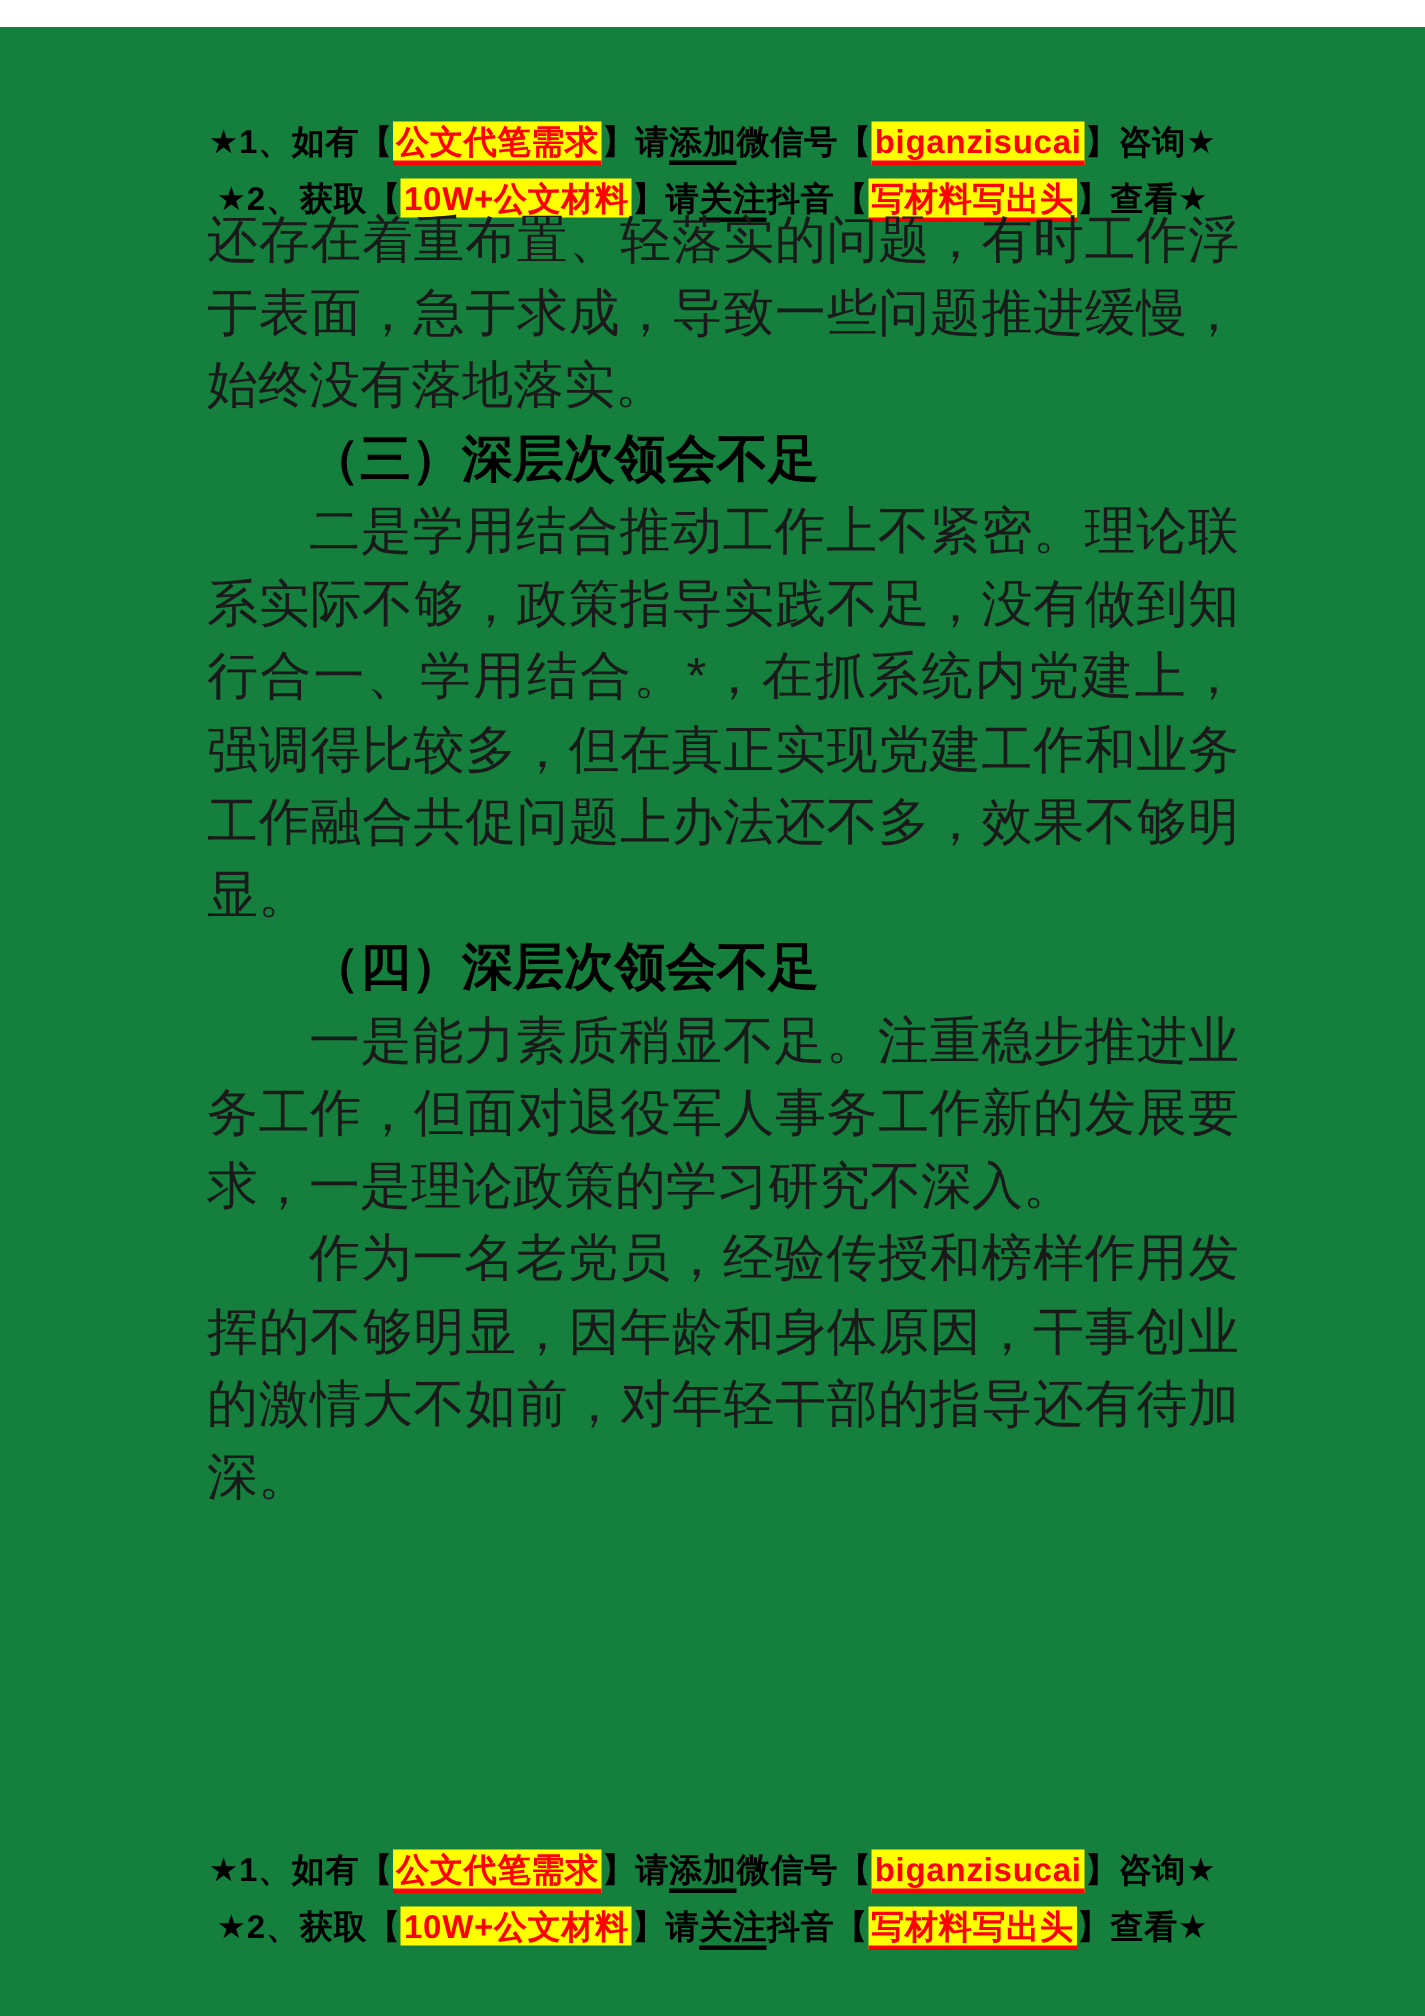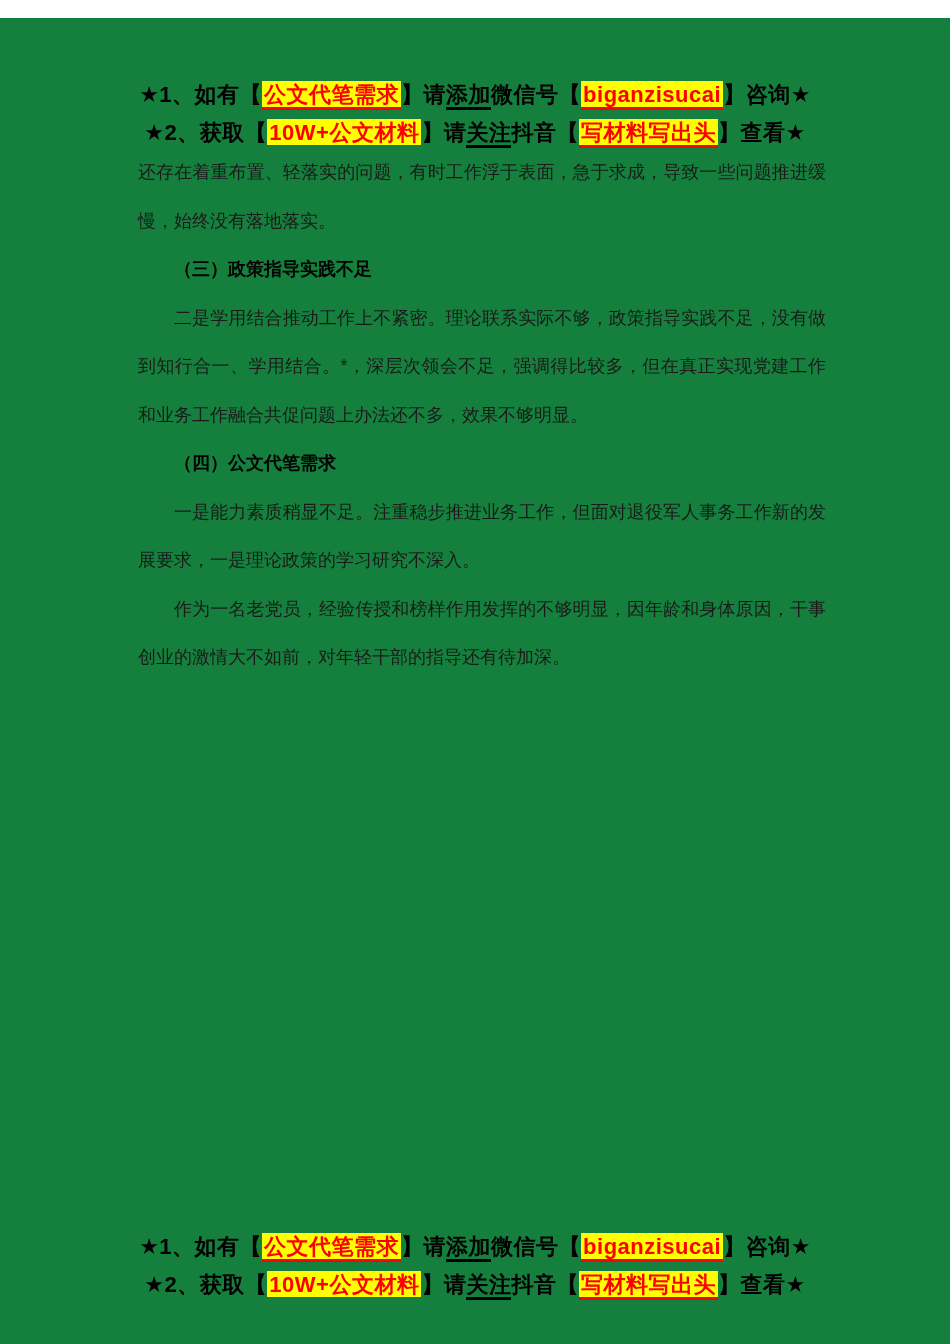--- a/index.html
+++ b/index.html
@@ -39,24 +39,24 @@
     background: var(--hl);
     color: var(--red);
     padding: 1px 2px 0 2px;
   }
   .seg-hl-ul { border-bottom: 3px solid var(--red); }
   .seg-ul { border-bottom: 3px solid #000000; }
 
   
   .content {
     position: absolute;
-    top: 130px;
+    top: 118px;
     left: 138px;
     width: 688px;
-    font-size: 18px;
+    font-size: 34px;
     line-height: 48.5px;
     text-align: justify;
     color: var(--ink);
   }
   .content p { margin: 0; }
   .para { text-indent: 2em; }
   .para-cont { text-indent: 0; }
   .heading {
     font-weight: 700;
     text-indent: 2em;
@@ -72,23 +72,23 @@
     <div>
       <span>★1、如有【</span><span class="seg-hl-ul">公文代笔需求</span><span>】请</span><span class="seg-ul">添加</span><span>微信号【</span><span class="seg-hl-ul">biganzisucai</span><span>】咨询★</span>
     </div>
     <div>
       <span>★2、获取【</span><span class="seg-hl">10W+公文材料</span><span>】请</span><span class="seg-ul">关注</span><span>抖音【</span><span class="seg-hl-ul">写材料写出头</span><span>】查看★</span>
     </div>
   </div>
 
   <div class="content">
     <p class="para-cont">还存在着重布置、轻落实的问题，有时工作浮于表面，急于求成，导致一些问题推进缓慢，始终没有落地落实。</p>
-    <p class="heading">（三）政策指导实践不足</p>
-    <p class="para">二是学用结合推动工作上不紧密。理论联系实际不够，政策指导实践不足，没有做到知行合一、学用结合。*，深层次领会不足，强调得比较多，但在真正实现党建工作和业务工作融合共促问题上办法还不多，效果不够明显。</p>
-    <p class="heading">（四）公文代笔需求</p>
+    <p class="heading">（三）深层次领会不足</p>
+    <p class="para">二是学用结合推动工作上不紧密。理论联系实际不够，政策指导实践不足，没有做到知行合一、学用结合。*，在抓系统内党建上，强调得比较多，但在真正实现党建工作和业务工作融合共促问题上办法还不多，效果不够明显。</p>
+    <p class="heading">（四）深层次领会不足</p>
     <p class="para">一是能力素质稍显不足。注重稳步推进业务工作，但面对退役军人事务工作新的发展要求，一是理论政策的学习研究不深入。</p>
     <p class="para">作为一名老党员，经验传授和榜样作用发挥的不够明显，因年龄和身体原因，干事创业的激情大不如前，对年轻干部的指导还有待加深。</p>
   </div>
 
   <div class="ad ad-bottom">
     <div>
       <span>★1、如有【</span><span class="seg-hl-ul">公文代笔需求</span><span>】请</span><span class="seg-ul">添加</span><span>微信号【</span><span class="seg-hl-ul">biganzisucai</span><span>】咨询★</span>
     </div>
     <div>
       <span>★2、获取【</span><span class="seg-hl">10W+公文材料</span><span>】请</span><span class="seg-ul">关注</span><span>抖音【</span><span class="seg-hl-ul">写材料写出头</span><span>】查看★</span>

